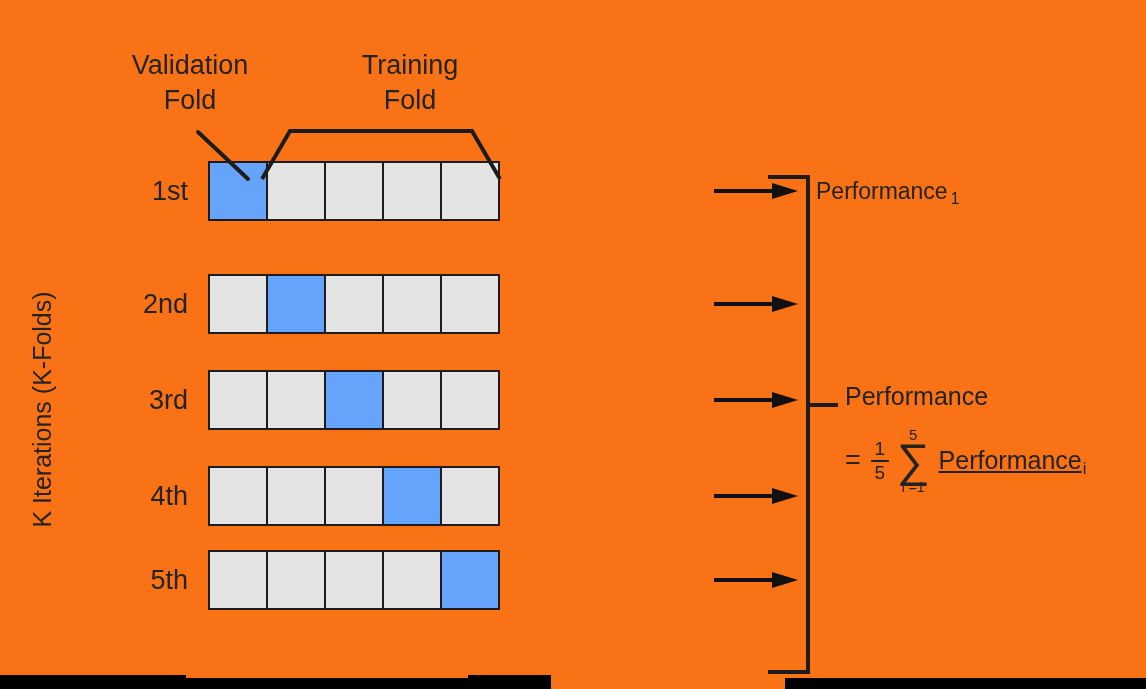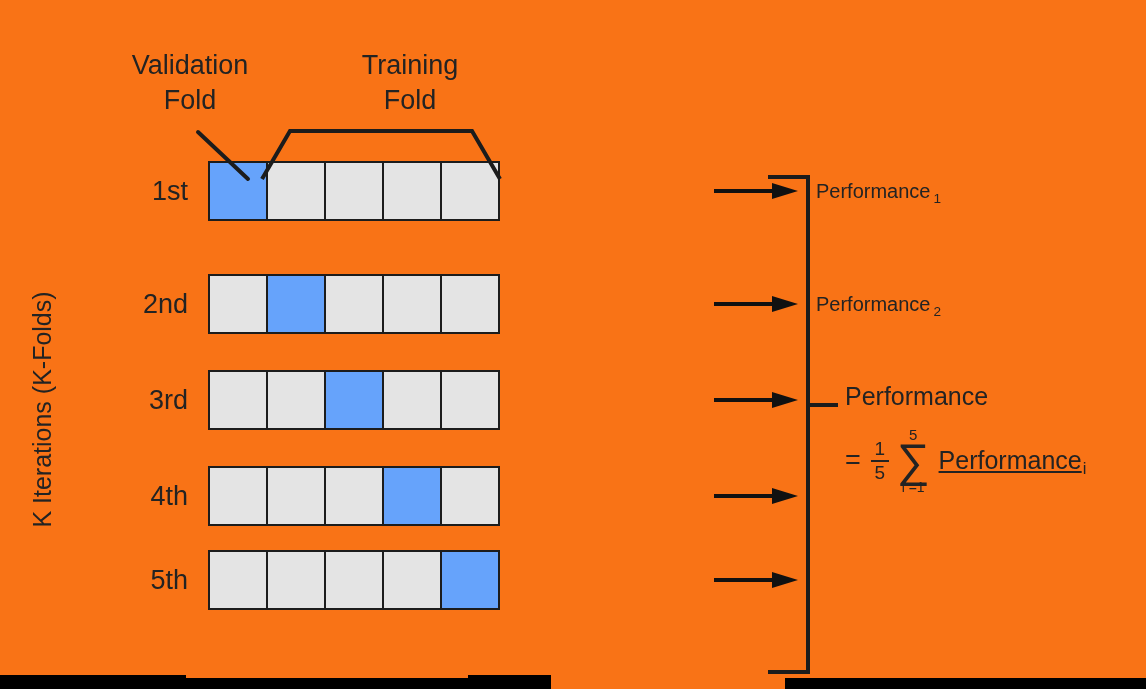--- a/index.html
+++ b/index.html
@@ -93,21 +93,21 @@
     width: 86px;
     height: 20px;
   }
 
   
   .perf-label {
     position: absolute;
     left: 608px;
     top: 50%;
     transform: translateY(-50%);
-    font-size: 20px;
+    font-size: 23px;
     color: #232323;
     white-space: nowrap;
     font-weight: 300;
   }
   .perf-label sub {
     font-size: 0.68em;
     vertical-align: baseline;
     position: relative;
     top: 5px;
     left: 3px;
@@ -226,21 +226,20 @@
           <div class="cell"></div>
           <div class="cell validation"></div>
           <div class="cell"></div>
           <div class="cell"></div>
           <div class="cell"></div>
         </div>
         <div class="arrow"><svg width="86" height="20" viewBox="0 0 86 20">
             <line x1="0" y1="10" x2="62" y2="10" stroke="#111" stroke-width="4"></line>
             <polygon points="58,2 84,10 58,18" fill="#111"></polygon>
           </svg></div>
-        <div class="perf-label"><span>Performance</span><sub>2</sub></div>
       </div>
       <div class="row" style="top: 370px;">
         <div class="row-label">3rd</div>
         <div class="strip">
           <div class="cell"></div>
           <div class="cell"></div>
           <div class="cell validation"></div>
           <div class="cell"></div>
           <div class="cell"></div>
         </div>

